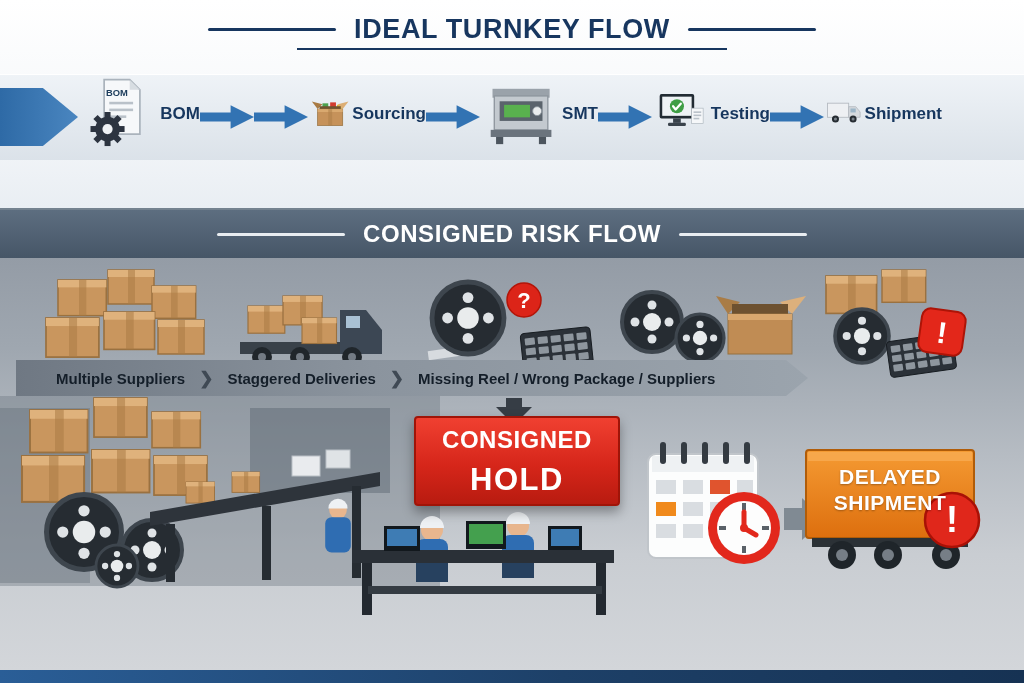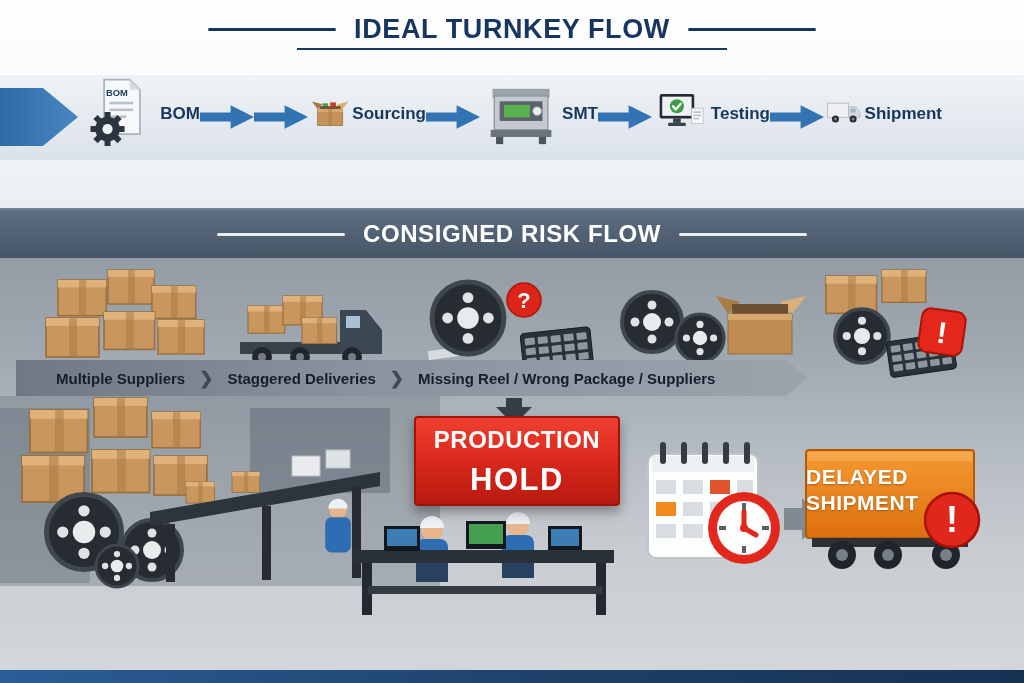--- a/index.html
+++ b/index.html
@@ -48,21 +48,21 @@
   .strip-sep{margin:0 14px;font-size:17px;font-weight:900;color:#3f4954;}
 
   .production-hold{position:absolute;left:414px;top:158px;width:202px;height:86px;
                    background:linear-gradient(180deg,#f04031,#d6261a 55%,#b81b10);
                    border:2px solid #a01408;border-radius:4px;
                    box-shadow:0 6px 12px rgba(0,0,0,.35);
                    display:flex;flex-direction:column;align-items:center;justify-content:center;color:#fff;}
   .ph-line1{font-size:24px;font-weight:900;letter-spacing:.5px;line-height:1;}
   .ph-line2{font-size:31px;font-weight:900;letter-spacing:1.5px;line-height:1;margin-top:12px;}
 
-  .delayed-label{position:absolute;left:806px;top:206px;width:168px;color:#fff;}
+  .delayed-label{position:absolute;left:806px;top:206px;width:168px;text-align:center;color:#fff;}
   .dl-line{font-size:21px;font-weight:900;letter-spacing:.5px;line-height:1.25;
            text-shadow:0 1px 2px rgba(0,0,0,.3);}
 
   .navy-strip{position:absolute;top:670px;left:0;width:1024px;height:13px;
               background:linear-gradient(90deg,#2a5e97,#1d4068 55%,#163253);}
 
   .badge-txt{fill:#ffffff;font-weight:bold;font-family:"Liberation Sans",sans-serif;text-anchor:middle;}
 </style>
 </head>
 <body>
@@ -422,21 +422,21 @@
 
     <div class="risk-strip">
       <span class="strip-label first">Multiple Suppliers</span>
       <span class="strip-sep">❯</span>
       <span class="strip-label">Staggered Deliveries</span>
       <span class="strip-sep">❯</span>
       <span class="strip-label">Missing Reel / Wrong Package / Suppliers</span>
     </div>
 
     <div class="production-hold">
-      <span class="ph-line1">PRODUCTION</span>
+      <span class="ph-line1">CONSIGNED</span>
       <span class="ph-line2">HOLD</span>
     </div>
 
     <div class="delayed-label">
       <div class="dl-line">DELAYED</div>
       <div class="dl-line">SHIPMENT</div>
     </div>
 
   </section>
 

